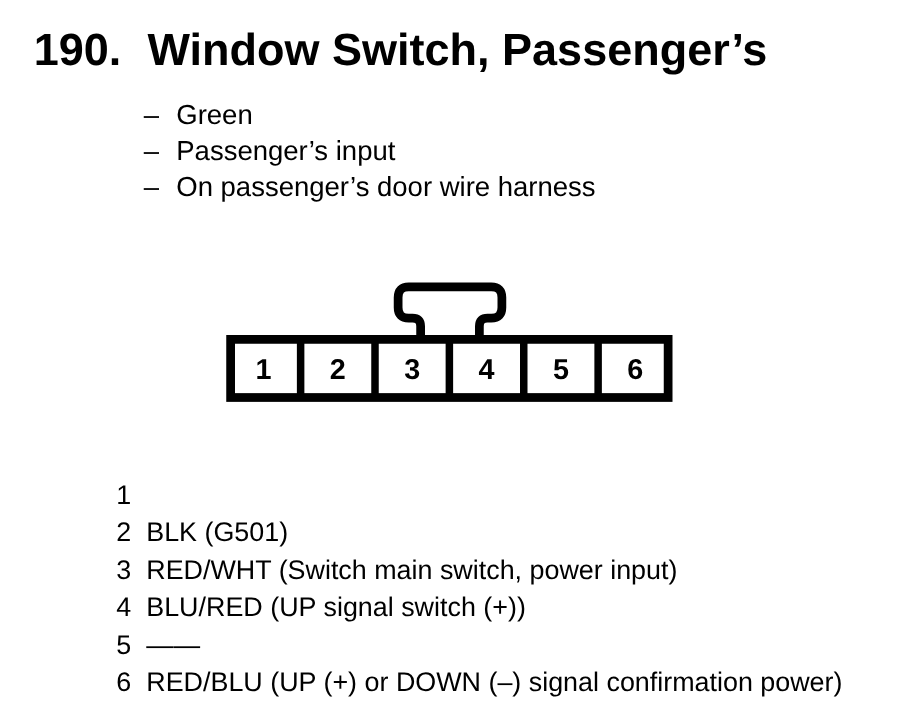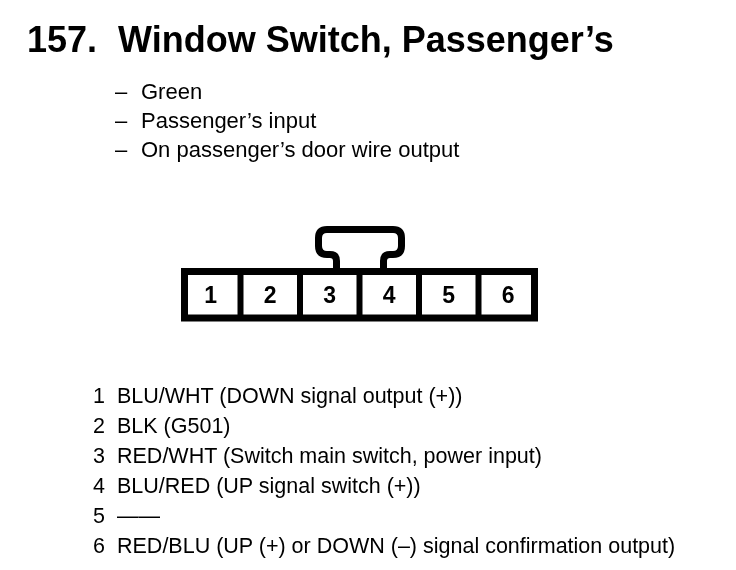--- a/index.html
+++ b/index.html
@@ -78,36 +78,36 @@
     width: 24px;
     flex: 0 0 auto;
   }
 </style>
 </head>
 <body>
 
 <div class="page">
 
   <div class="title">
-    <span class="title-num">157.</span>
+    <span class="title-num">190.</span>
     <span class="title-text">Window Switch, Passenger’s</span>
   </div>
 
   <div class="bullets">
     <div class="bullet-line">
       <span class="bullet-dash">–</span>
       <span>Green</span>
     </div>
     <div class="bullet-line">
       <span class="bullet-dash">–</span>
       <span>Passenger’s input</span>
     </div>
     <div class="bullet-line">
       <span class="bullet-dash">–</span>
-      <span>On passenger’s door wire output</span>
+      <span>On passenger’s door wire harness</span>
     </div>
   </div>
 
   <svg class="connector-svg" width="380" height="115" viewBox="165 212 380 115">
 
     <path d="M 336.5 272
              L 336.5 261
              Q 336.5 254.5 330 254.5
              L 327 254.5
              Q 318.5 254.5 318.5 246
@@ -135,37 +135,36 @@
     <text x="270.25" y="303" text-anchor="middle">2</text>
     <text x="329.75" y="303" text-anchor="middle">3</text>
     <text x="389.25" y="303" text-anchor="middle">4</text>
     <text x="448.75" y="303" text-anchor="middle">5</text>
     <text x="508.25" y="303" text-anchor="middle">6</text>
   </svg>
 
   <div class="pinout">
     <div class="pin-row">
       <span class="pin-num">1</span>
-      <span class="pin-desc">BLU/WHT (DOWN signal output (+))</span>
     </div>
     <div class="pin-row">
       <span class="pin-num">2</span>
       <span class="pin-desc">BLK (G501)</span>
     </div>
     <div class="pin-row">
       <span class="pin-num">3</span>
       <span class="pin-desc">RED/WHT (Switch main switch, power input)</span>
     </div>
     <div class="pin-row">
       <span class="pin-num">4</span>
       <span class="pin-desc">BLU/RED (UP signal switch (+))</span>
     </div>
     <div class="pin-row">
       <span class="pin-num">5</span>
       <span class="pin-desc">——</span>
     </div>
     <div class="pin-row">
       <span class="pin-num">6</span>
-      <span class="pin-desc">RED/BLU (UP (+) or DOWN (–) signal confirmation output)</span>
+      <span class="pin-desc">RED/BLU (UP (+) or DOWN (–) signal confirmation power)</span>
     </div>
   </div>
 
 </div>
 
 </body></html>

